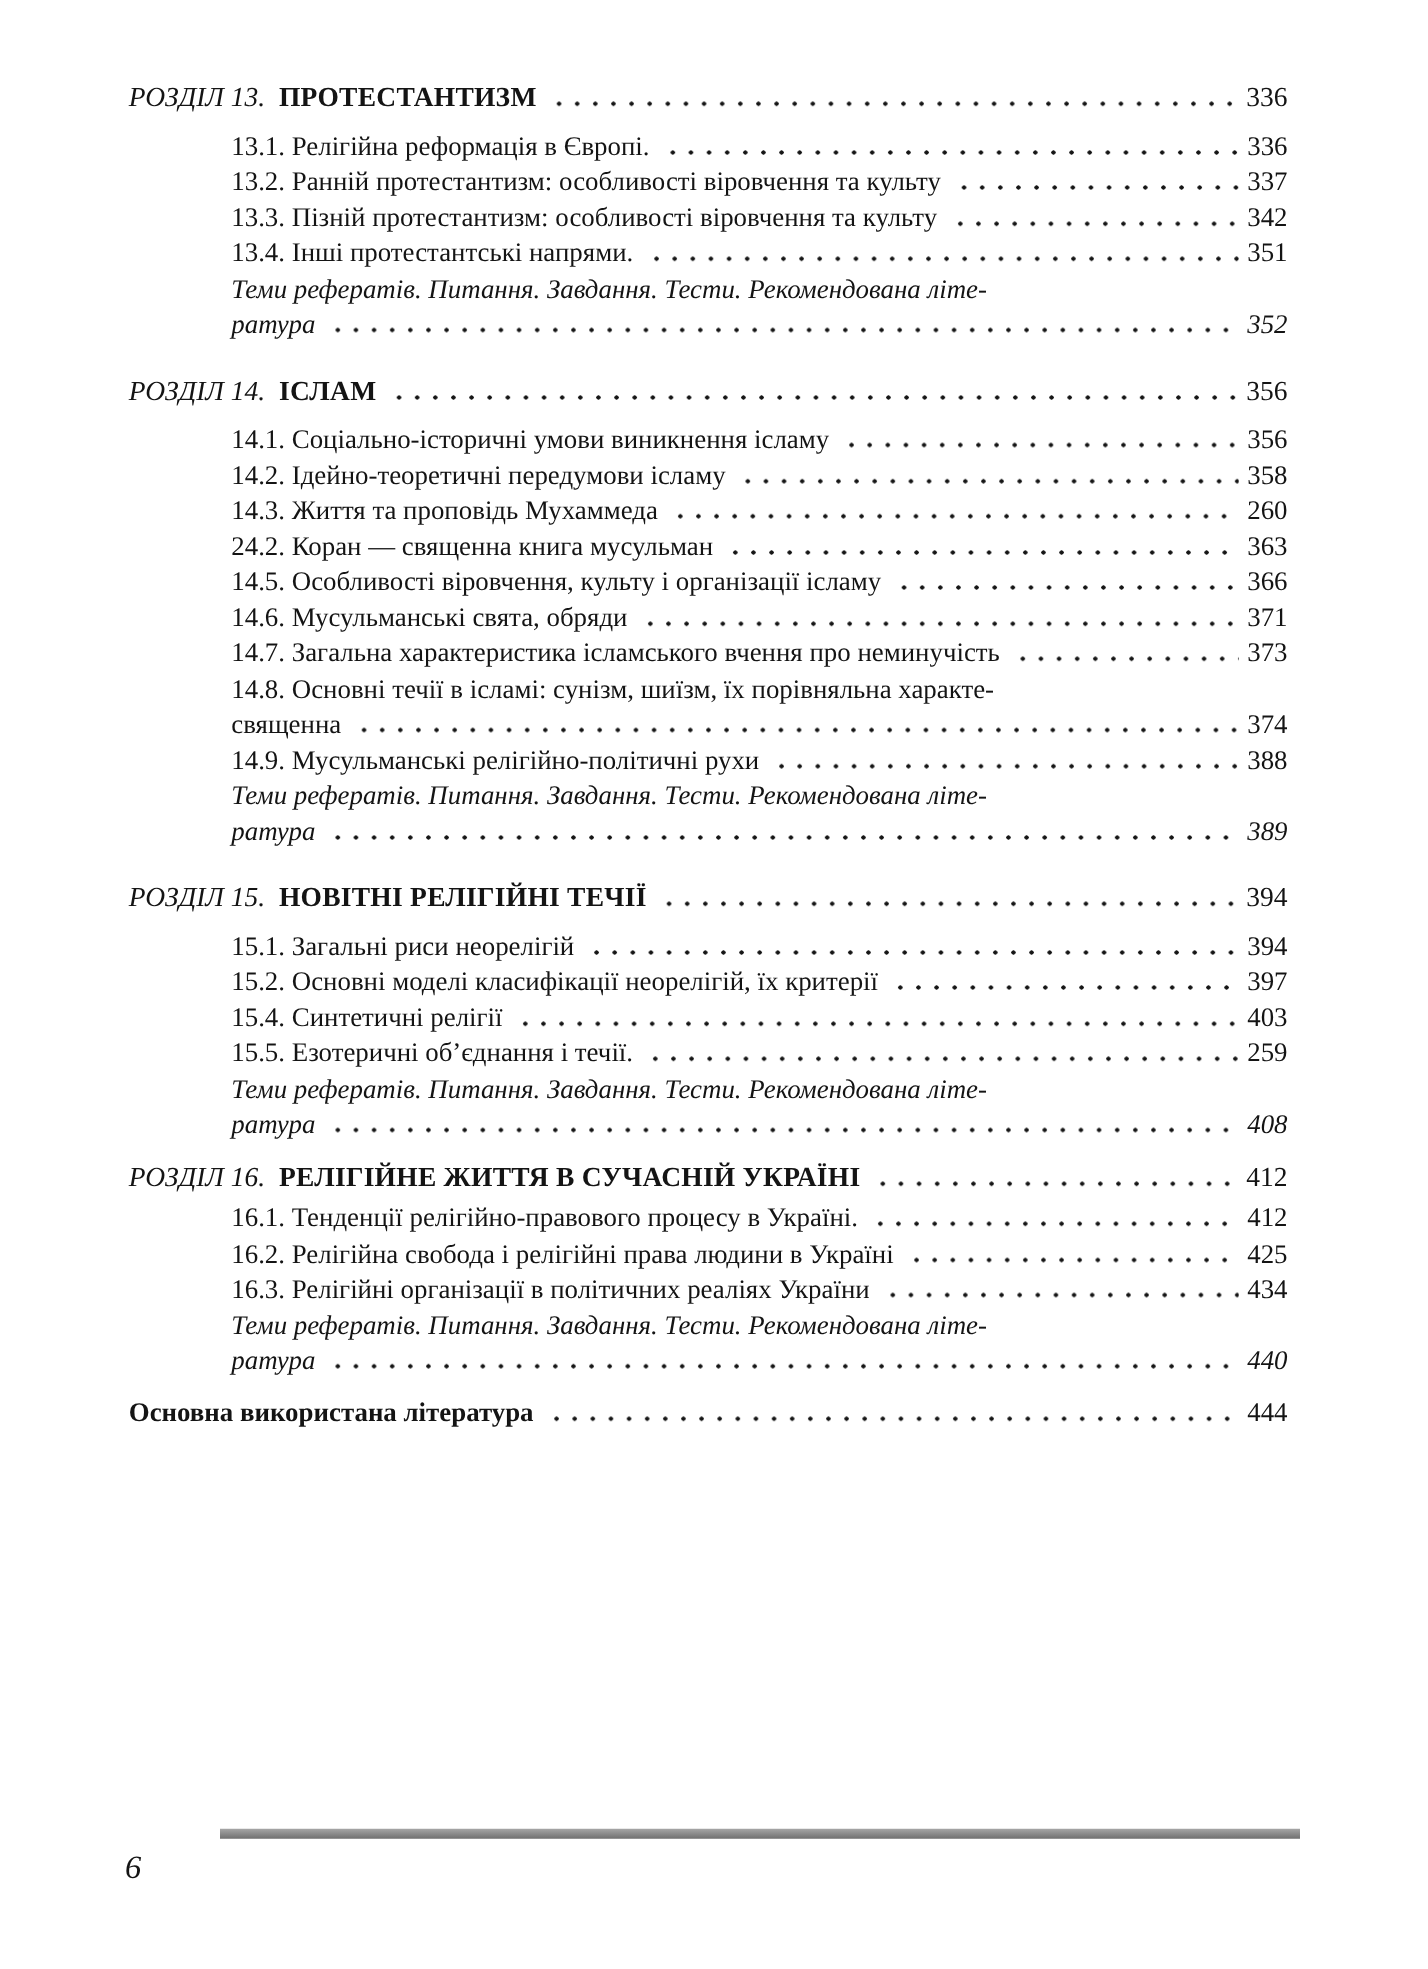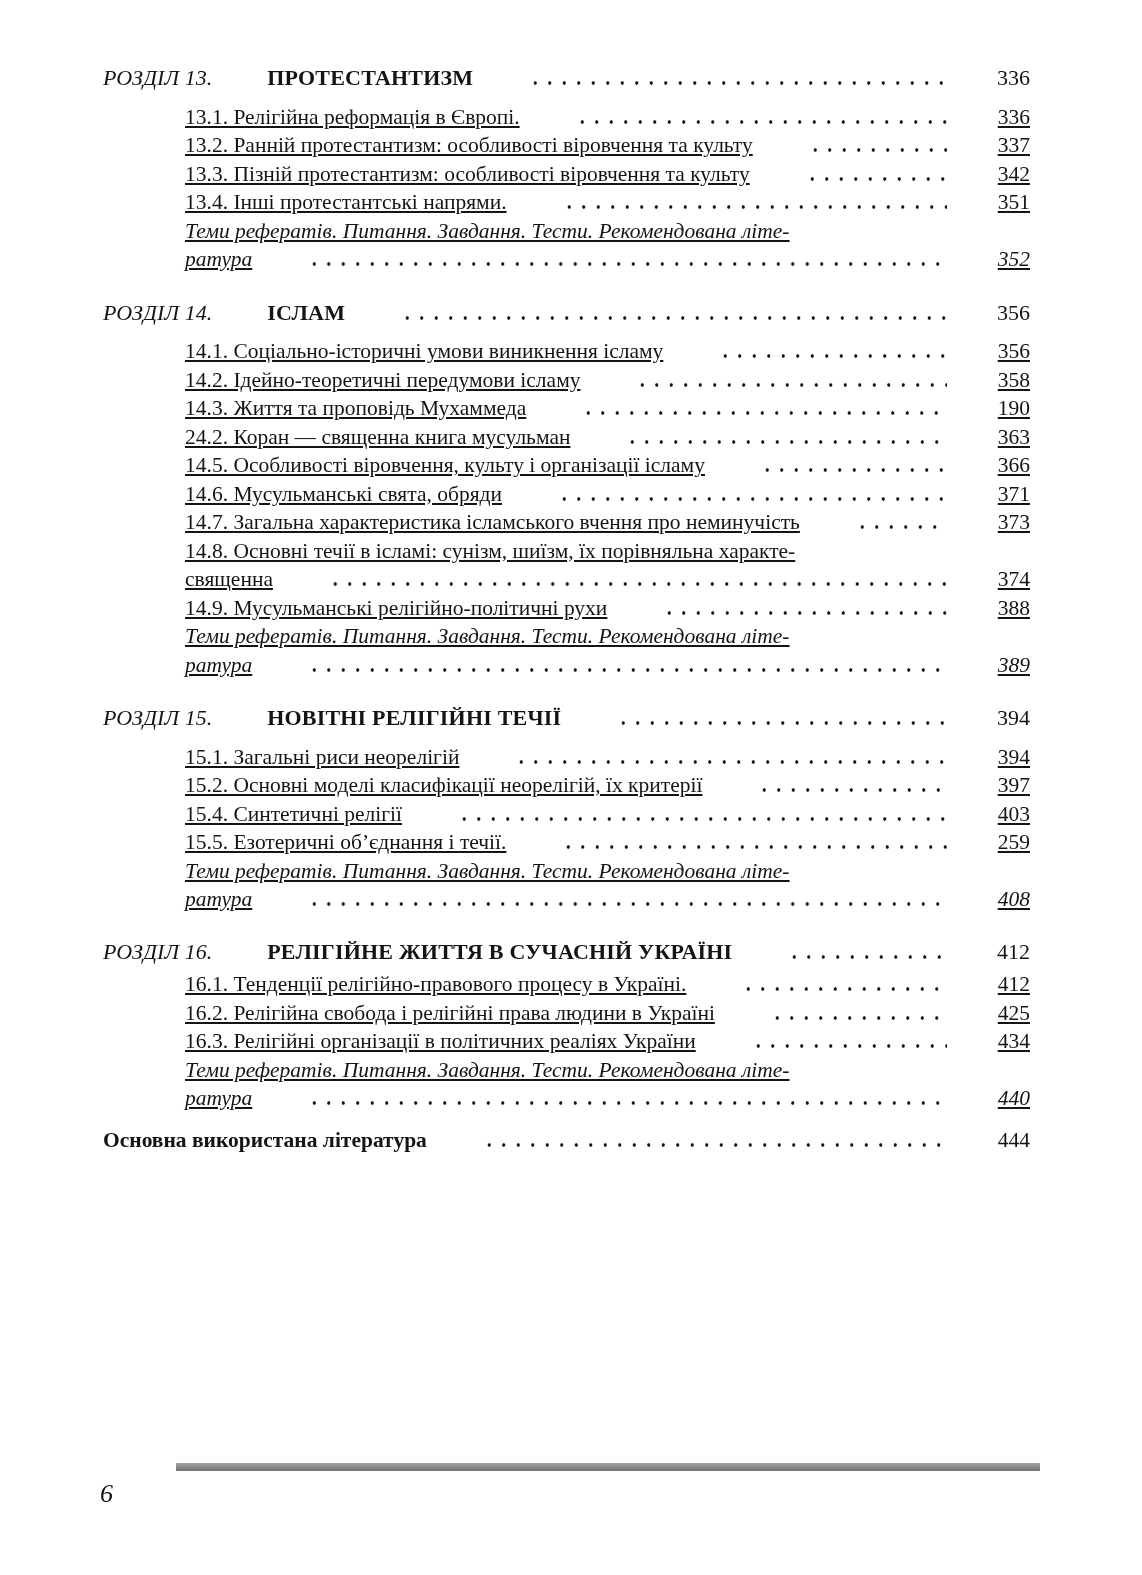--- a/index.html
+++ b/index.html
@@ -17,42 +17,41 @@
     left: 103px;
     right: 112px;
     top: 64px;
   }
   .row {
     display: flex;
     align-items: baseline;
     font-size: 21.5px;
     line-height: 28.5px;
     white-space: nowrap;
-    gap: 44px;
   }
   .heading { font-size: 22px; }
   .chapter-label { font-style: italic; margin-right: 11px; }
   .chapter-title { font-weight: bold; letter-spacing: 0.2px; }
-  .items { padding-left: 82px; margin-top: 10px; text-decoration: underline; }
+  .items { padding-left: 82px; margin-top: 10px; }
   .item-text { }
   .row.italic { font-style: italic; }
   .dots {
     flex: 1 1 auto;
     min-width: 18px;
     height: 4px;
     margin: 0 5px 0 9px;
     background-image: radial-gradient(circle, #161616 1.5px, rgba(0,0,0,0) 1.9px);
     background-size: 14.5px 4px;
     background-repeat: repeat-x;
     background-position: 2px 0;
   }
   .pagenum { margin-left: 2px; }
   section.toc-section { margin-top: 25px; }
   #toc-root section.toc-section:first-child { margin-top: 0; }
-  #toc-root section.toc-section:nth-of-type(4) { margin-top: 24px; }
+  #toc-root section.toc-section:nth-of-type(4) { margin-top: 14px; }
   #toc-root section.toc-section:nth-of-type(4) .items { margin-top: 4px; }
   .closing { margin-top: 13px; }
   .closing .closing-title { font-weight: bold; }
   .footer-bar {
     position: absolute;
     left: 176px;
     top: 1463px;
     width: 864px;
     height: 8px;
     background: linear-gradient(to bottom, #a6a6a6, #6f6f6f);
@@ -124,21 +123,21 @@
               <span class="pagenum">356</span>
             </div>
             <div class="row item">
               <span class="item-text">14.2. Ідейно-теоретичні передумови ісламу</span>
               <span class="dots"></span>
               <span class="pagenum">358</span>
             </div>
             <div class="row item">
               <span class="item-text">14.3. Життя та проповідь Мухаммеда</span>
               <span class="dots"></span>
-              <span class="pagenum">190</span>
+              <span class="pagenum">260</span>
             </div>
             <div class="row item">
               <span class="item-text">24.2. Коран — священна книга мусульман</span>
               <span class="dots"></span>
               <span class="pagenum">363</span>
             </div>
             <div class="row item">
               <span class="item-text">14.5. Особливості віровчення, культу і організації ісламу</span>
               <span class="dots"></span>
               <span class="pagenum">366</span>

